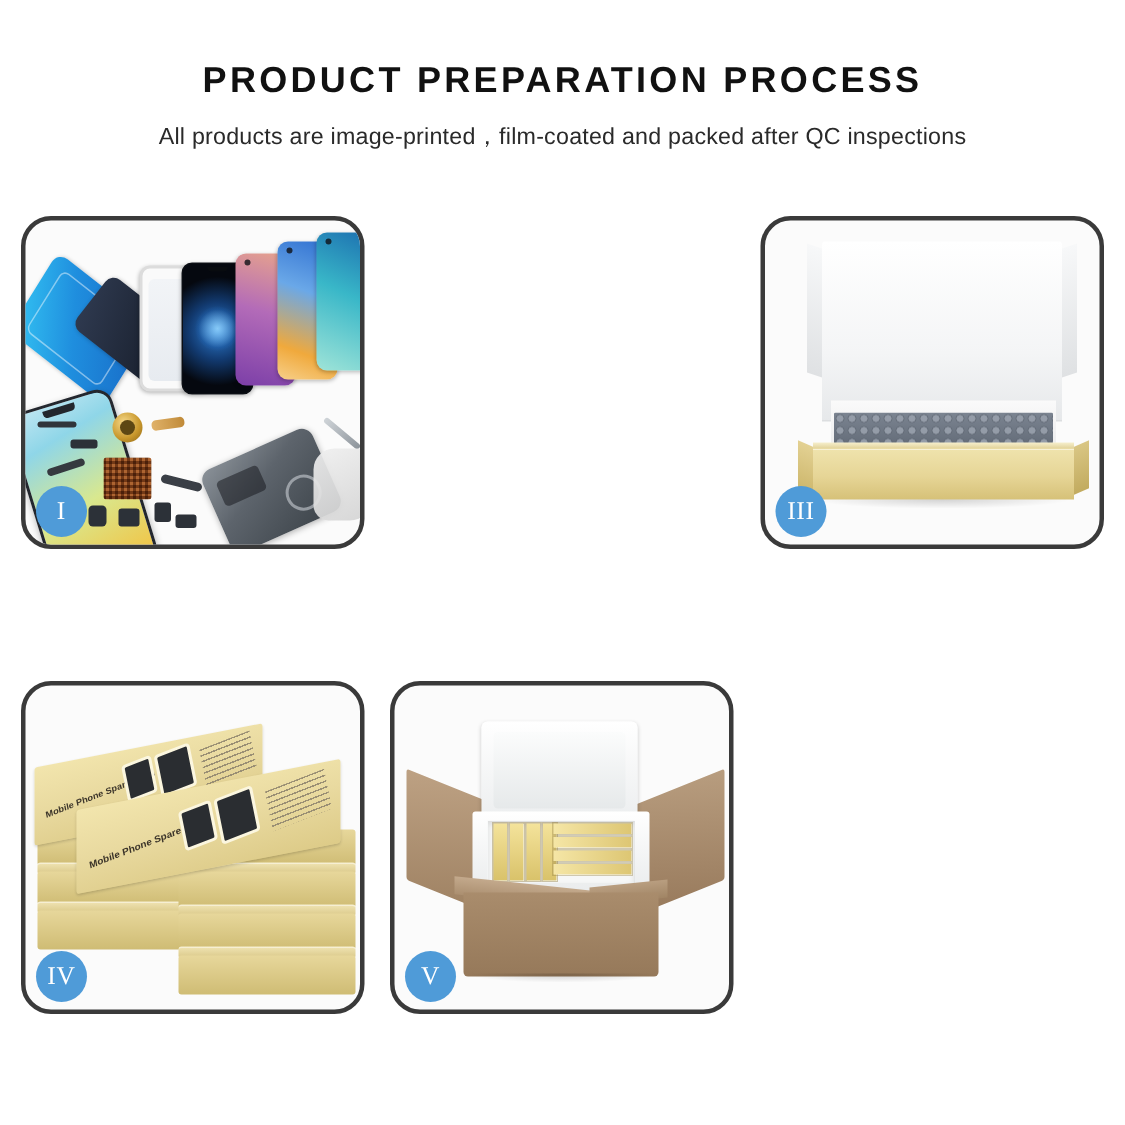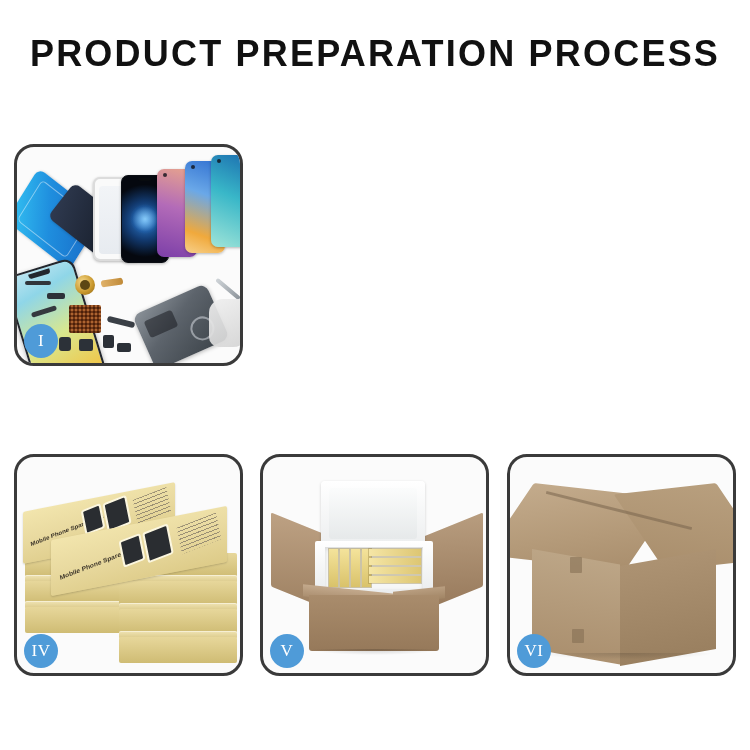--- a/index.html
+++ b/index.html
@@ -6,21 +6,21 @@
   body{
     width:750px;height:750px;background:#ffffff;
     font-family:"Liberation Sans","DejaVu Sans",sans-serif;
     overflow:hidden;position:relative;
   }
   .page{position:absolute;inset:0;}
 
   
   .header{position:absolute;left:0;top:34px;width:750px;text-align:center;}
   .title{
-    font-size:36px;font-weight:700;letter-spacing:2.2px;color:#111;
+    font-size:24px;font-weight:700;letter-spacing:2.2px;color:#111;
     line-height:40px;white-space:nowrap;
   }
   .subtitle{
     margin-top:8px;font-size:15.5px;font-weight:400;color:#2a2a2a;
     letter-spacing:.15px;line-height:20px;white-space:nowrap;
   }
 
   
   .grid{position:absolute;left:14px;top:144px;width:722px;height:532px;}
   .panel{
@@ -251,20 +251,21 @@
   .c6-sh{position:absolute;left:28px;top:196px;width:172px;height:6px;
     background:radial-gradient(ellipse at 50% 0%,rgba(0,0,0,.14),rgba(0,0,0,0) 74%);}
 </style>
 </head>
 <body>
 
 <div class="page">
 
   <div class="header">
     <div class="title">PRODUCT PREPARATION PROCESS</div>
+    <div class="subtitle">All products are image-printed，film-coated and packed after QC inspections</div>
   </div>
 
   <div class="grid">
 
     <div class="panel p-c0 p-r0">
       <div class="scene">
         <div class="ph ph-a"></div>
         <div class="ph ph-b"></div>
         <div class="ph ph-c"></div>
         <div class="ph ph-d">
@@ -298,20 +299,35 @@
         <div class="part" style="left:30px;top:146px;width:18px;height:6px"></div>
 
         <div class="backplate"></div>
         <div class="tweez"></div>
         <div class="hand"></div>
       </div>
       <div class="badge">I</div>
     </div>
 
 
+    <div class="panel p-c2 p-r0">
+      <div class="scene">
+        <div class="b3-lidL"></div>
+        <div class="b3-lidR"></div>
+        <div class="b3-lid"></div>
+        <div class="b3-inner"></div>
+        <div class="b3-bubble"></div>
+        <div class="b3-sideL"></div>
+        <div class="b3-sideR"></div>
+        <div class="b3-rim"></div>
+        <div class="b3-front"></div>
+        <div class="b3-shadow"></div>
+      </div>
+      <div class="badge">III</div>
+    </div>
 
     <div class="panel p-c0 p-r1">
       <div class="scene">
         <div class="stack">
 
           <div class="bx bx-side" style="left:4px;top:54px;width:96px;height:22px"></div>
           <div class="bx bx-edge" style="left:4px;top:74px;width:96px;height:8px"></div>
           <div class="bx bx-side" style="left:4px;top:80px;width:96px;height:22px"></div>
           <div class="bx bx-edge" style="left:4px;top:100px;width:96px;height:8px"></div>
           <div class="bx bx-side" style="left:4px;top:106px;width:96px;height:22px"></div>
@@ -360,28 +376,15 @@
         <div class="ybox-h" style="top:110px"></div>
         <div class="ybox-h" style="top:119px"></div>
         <div class="c5-lipL"></div>
         <div class="c5-lipR"></div>
         <div class="c5-body"></div>
         <div class="c5-sh"></div>
       </div>
       <div class="badge">V</div>
     </div>
 
-    <div class="panel p-c2 p-r1">
-      <div class="scene">
-        <div class="c6-top"></div>
-        <div class="c6-top2"></div>
-        <div class="c6-seam"></div>
-        <div class="c6-faceL"></div>
-        <div class="c6-faceR"></div>
-        <div class="tab" style="left:60px;top:100px;width:12px;height:16px"></div>
-        <div class="tab" style="left:62px;top:172px;width:12px;height:14px"></div>
-        <div class="c6-sh"></div>
-      </div>
-      <div class="badge">VI</div>
-    </div>
 
   </div>
 </div>
 
 </body></html>

